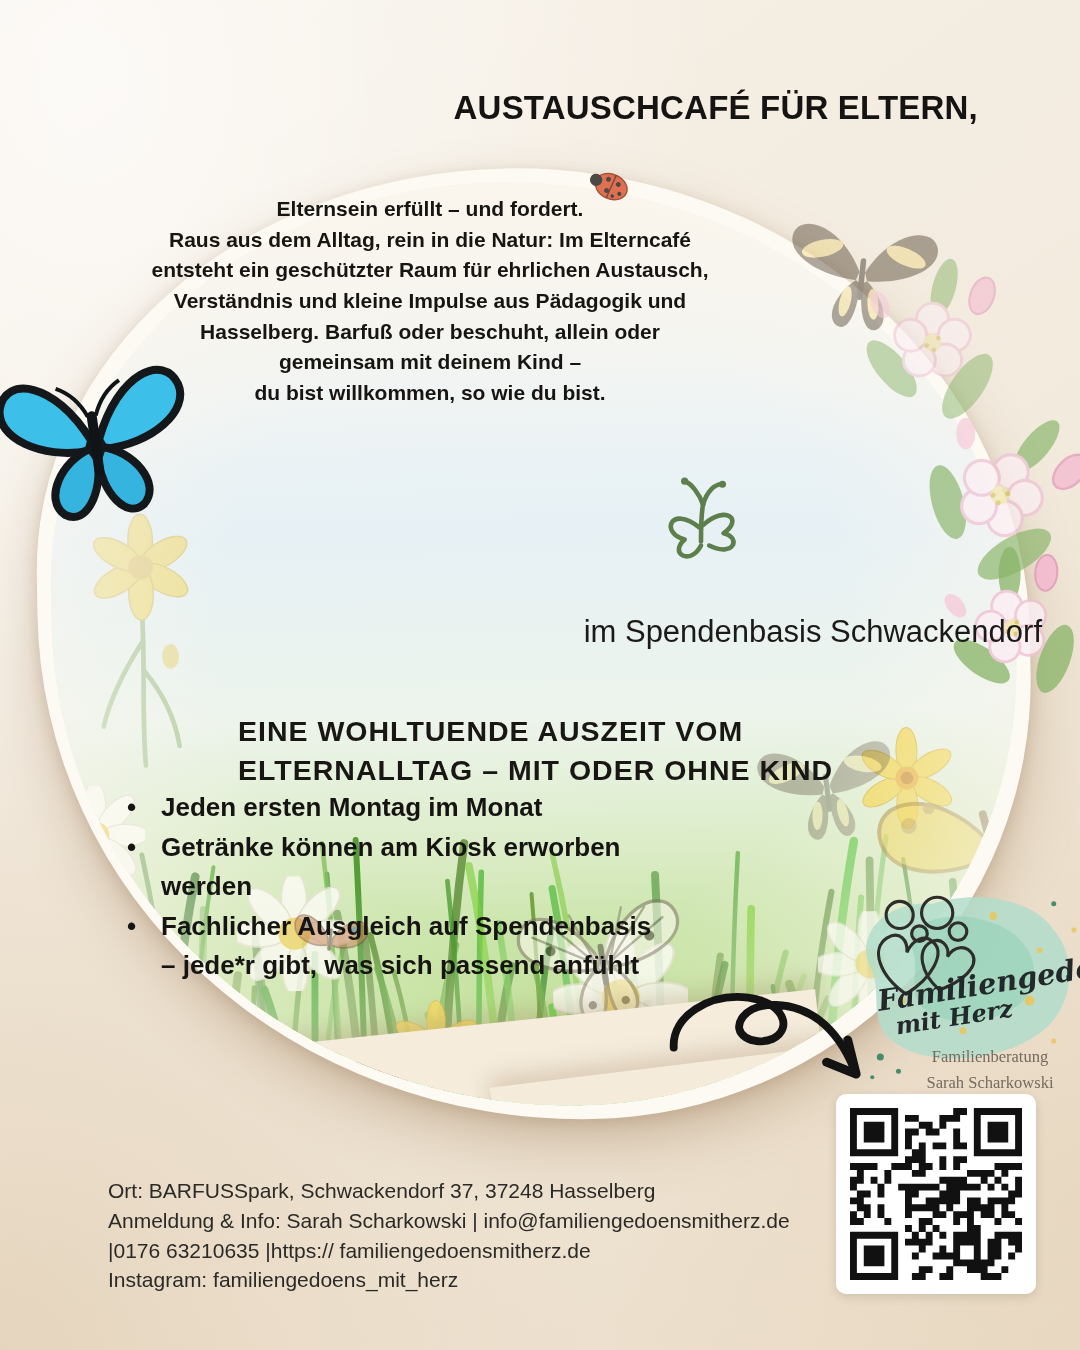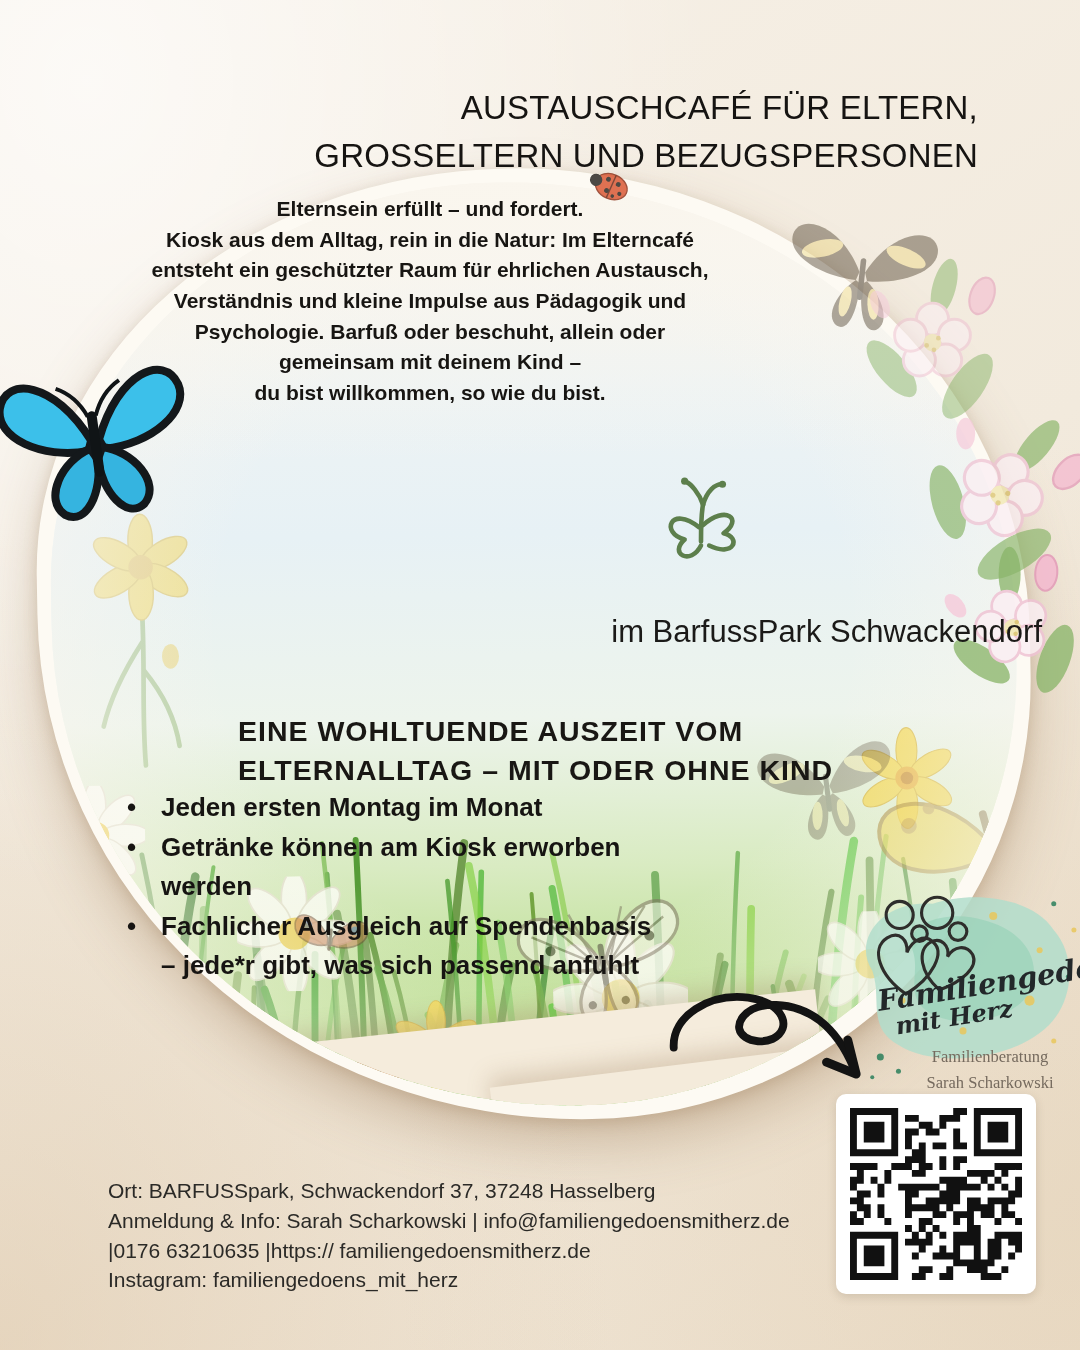--- a/index.html
+++ b/index.html
@@ -33,21 +33,21 @@
       radial-gradient(ellipse at 50% 48%, rgba(250,246,238,0) 46%, rgba(250,246,238,.55) 74%, rgba(248,241,230,.9) 96%);
   }
   .wedge{position:absolute; background:#f5ecdc; box-shadow:0 -10px 22px rgba(150,118,82,.28);}
   .wedge1{left:-20px; top:880px; width:780px; height:300px; transform:rotate(-5deg); transform-origin:left top;}
   .wedge2{left:430px; top:905px; width:640px; height:300px; transform:rotate(-6deg); transform-origin:left top; background:#f4ebdb;}
   
   .deco{position:absolute; pointer-events:none;}
   
   .txt{position:absolute; z-index:5;}
   .title-block{right:102px; top:84px; width:720px; text-align:right;
-    font-weight:400; font-size:33px; line-height:1.45; letter-spacing:.2px; color:#161412;}
+    font-weight:700; font-size:33px; line-height:1.45; letter-spacing:.2px; color:#161412;}
   .intro-block{left:80px; top:194px; width:700px; text-align:center;
     font-weight:700; font-size:21px; line-height:1.46; color:#171512;}
   .event-title{left:230px; top:534px; width:620px; text-align:center; white-space:nowrap;
     font-family:"DejaVu Serif", serif; font-weight:700; font-size:68px; letter-spacing:-2px; color:#5d7f4c;}
   .event-location{right:38px; top:614px; width:600px; text-align:right;
     font-weight:400; font-size:31px; color:#1b1a18;}
   .tagline{left:238px; top:672px; width:640px;
     font-weight:700; font-size:28.5px; line-height:1.36; letter-spacing:1px; color:#191714;margin-top:40px;}
   .bullets{left:127px; top:788px; width:540px; font-weight:700; font-size:26px; line-height:1.52; color:#161412;}
   .bullet{display:flex;}
@@ -430,34 +430,33 @@
     <svg id="qr-svg" width="172" height="172" viewBox="0 0 172 172">
         <path d="M103.2 0.0h6.9v6.9h-6.9zM110.1 0.0h6.9v6.9h-6.9zM55.0 6.9h6.9v6.9h-6.9zM61.9 6.9h6.9v6.9h-6.9zM89.4 6.9h6.9v6.9h-6.9zM96.3 6.9h6.9v6.9h-6.9zM103.2 6.9h6.9v6.9h-6.9zM68.8 13.8h6.9v6.9h-6.9zM75.7 13.8h6.9v6.9h-6.9zM89.4 13.8h6.9v6.9h-6.9zM55.0 20.6h6.9v6.9h-6.9zM61.9 20.6h6.9v6.9h-6.9zM75.7 20.6h6.9v6.9h-6.9zM82.6 20.6h6.9v6.9h-6.9zM103.2 20.6h6.9v6.9h-6.9zM55.0 27.5h6.9v6.9h-6.9zM103.2 27.5h6.9v6.9h-6.9zM55.0 34.4h6.9v6.9h-6.9zM68.8 34.4h6.9v6.9h-6.9zM82.6 34.4h6.9v6.9h-6.9zM89.4 34.4h6.9v6.9h-6.9zM103.2 34.4h6.9v6.9h-6.9zM110.1 34.4h6.9v6.9h-6.9zM61.9 41.3h6.9v6.9h-6.9zM68.8 41.3h6.9v6.9h-6.9zM55.0 48.2h6.9v6.9h-6.9zM61.9 48.2h6.9v6.9h-6.9zM68.8 48.2h6.9v6.9h-6.9zM89.4 48.2h6.9v6.9h-6.9zM103.2 48.2h6.9v6.9h-6.9zM110.1 48.2h6.9v6.9h-6.9zM0.0 55.0h6.9v6.9h-6.9zM6.9 55.0h6.9v6.9h-6.9zM13.8 55.0h6.9v6.9h-6.9zM20.6 55.0h6.9v6.9h-6.9zM41.3 55.0h6.9v6.9h-6.9zM48.2 55.0h6.9v6.9h-6.9zM55.0 55.0h6.9v6.9h-6.9zM68.8 55.0h6.9v6.9h-6.9zM75.7 55.0h6.9v6.9h-6.9zM89.4 55.0h6.9v6.9h-6.9zM103.2 55.0h6.9v6.9h-6.9zM144.5 55.0h6.9v6.9h-6.9zM151.4 55.0h6.9v6.9h-6.9zM158.2 55.0h6.9v6.9h-6.9zM165.1 55.0h6.9v6.9h-6.9zM6.9 61.9h6.9v6.9h-6.9zM34.4 61.9h6.9v6.9h-6.9zM61.9 61.9h6.9v6.9h-6.9zM68.8 61.9h6.9v6.9h-6.9zM117.0 61.9h6.9v6.9h-6.9zM123.8 61.9h6.9v6.9h-6.9zM130.7 61.9h6.9v6.9h-6.9zM137.6 61.9h6.9v6.9h-6.9zM151.4 61.9h6.9v6.9h-6.9zM0.0 68.8h6.9v6.9h-6.9zM6.9 68.8h6.9v6.9h-6.9zM20.6 68.8h6.9v6.9h-6.9zM34.4 68.8h6.9v6.9h-6.9zM89.4 68.8h6.9v6.9h-6.9zM96.3 68.8h6.9v6.9h-6.9zM103.2 68.8h6.9v6.9h-6.9zM110.1 68.8h6.9v6.9h-6.9zM130.7 68.8h6.9v6.9h-6.9zM144.5 68.8h6.9v6.9h-6.9zM165.1 68.8h6.9v6.9h-6.9zM0.0 75.7h6.9v6.9h-6.9zM27.5 75.7h6.9v6.9h-6.9zM48.2 75.7h6.9v6.9h-6.9zM55.0 75.7h6.9v6.9h-6.9zM61.9 75.7h6.9v6.9h-6.9zM68.8 75.7h6.9v6.9h-6.9zM75.7 75.7h6.9v6.9h-6.9zM82.6 75.7h6.9v6.9h-6.9zM96.3 75.7h6.9v6.9h-6.9zM103.2 75.7h6.9v6.9h-6.9zM110.1 75.7h6.9v6.9h-6.9zM117.0 75.7h6.9v6.9h-6.9zM123.8 75.7h6.9v6.9h-6.9zM137.6 75.7h6.9v6.9h-6.9zM151.4 75.7h6.9v6.9h-6.9zM165.1 75.7h6.9v6.9h-6.9zM6.9 82.6h6.9v6.9h-6.9zM13.8 82.6h6.9v6.9h-6.9zM27.5 82.6h6.9v6.9h-6.9zM55.0 82.6h6.9v6.9h-6.9zM61.9 82.6h6.9v6.9h-6.9zM89.4 82.6h6.9v6.9h-6.9zM96.3 82.6h6.9v6.9h-6.9zM103.2 82.6h6.9v6.9h-6.9zM158.2 82.6h6.9v6.9h-6.9zM165.1 82.6h6.9v6.9h-6.9zM0.0 89.4h6.9v6.9h-6.9zM6.9 89.4h6.9v6.9h-6.9zM55.0 89.4h6.9v6.9h-6.9zM75.7 89.4h6.9v6.9h-6.9zM82.6 89.4h6.9v6.9h-6.9zM89.4 89.4h6.9v6.9h-6.9zM96.3 89.4h6.9v6.9h-6.9zM103.2 89.4h6.9v6.9h-6.9zM117.0 89.4h6.9v6.9h-6.9zM123.8 89.4h6.9v6.9h-6.9zM137.6 89.4h6.9v6.9h-6.9zM144.5 89.4h6.9v6.9h-6.9zM151.4 89.4h6.9v6.9h-6.9zM158.2 89.4h6.9v6.9h-6.9zM6.9 96.3h6.9v6.9h-6.9zM13.8 96.3h6.9v6.9h-6.9zM27.5 96.3h6.9v6.9h-6.9zM55.0 96.3h6.9v6.9h-6.9zM61.9 96.3h6.9v6.9h-6.9zM68.8 96.3h6.9v6.9h-6.9zM75.7 96.3h6.9v6.9h-6.9zM82.6 96.3h6.9v6.9h-6.9zM96.3 96.3h6.9v6.9h-6.9zM117.0 96.3h6.9v6.9h-6.9zM123.8 96.3h6.9v6.9h-6.9zM130.7 96.3h6.9v6.9h-6.9zM137.6 96.3h6.9v6.9h-6.9zM151.4 96.3h6.9v6.9h-6.9zM0.0 103.2h6.9v6.9h-6.9zM13.8 103.2h6.9v6.9h-6.9zM27.5 103.2h6.9v6.9h-6.9zM55.0 103.2h6.9v6.9h-6.9zM82.6 103.2h6.9v6.9h-6.9zM89.4 103.2h6.9v6.9h-6.9zM103.2 103.2h6.9v6.9h-6.9zM110.1 103.2h6.9v6.9h-6.9zM117.0 103.2h6.9v6.9h-6.9zM130.7 103.2h6.9v6.9h-6.9zM137.6 103.2h6.9v6.9h-6.9zM151.4 103.2h6.9v6.9h-6.9zM158.2 103.2h6.9v6.9h-6.9zM0.0 110.1h6.9v6.9h-6.9zM6.9 110.1h6.9v6.9h-6.9zM34.4 110.1h6.9v6.9h-6.9zM68.8 110.1h6.9v6.9h-6.9zM75.7 110.1h6.9v6.9h-6.9zM103.2 110.1h6.9v6.9h-6.9zM117.0 110.1h6.9v6.9h-6.9zM144.5 110.1h6.9v6.9h-6.9zM165.1 110.1h6.9v6.9h-6.9zM55.0 117.0h6.9v6.9h-6.9zM68.8 117.0h6.9v6.9h-6.9zM82.6 117.0h6.9v6.9h-6.9zM117.0 117.0h6.9v6.9h-6.9zM123.8 117.0h6.9v6.9h-6.9zM61.9 123.8h6.9v6.9h-6.9zM75.7 123.8h6.9v6.9h-6.9zM89.4 123.8h6.9v6.9h-6.9zM103.2 123.8h6.9v6.9h-6.9zM110.1 123.8h6.9v6.9h-6.9zM117.0 123.8h6.9v6.9h-6.9zM123.8 123.8h6.9v6.9h-6.9zM144.5 123.8h6.9v6.9h-6.9zM151.4 123.8h6.9v6.9h-6.9zM158.2 123.8h6.9v6.9h-6.9zM165.1 123.8h6.9v6.9h-6.9zM55.0 130.7h6.9v6.9h-6.9zM61.9 130.7h6.9v6.9h-6.9zM68.8 130.7h6.9v6.9h-6.9zM75.7 130.7h6.9v6.9h-6.9zM103.2 130.7h6.9v6.9h-6.9zM110.1 130.7h6.9v6.9h-6.9zM117.0 130.7h6.9v6.9h-6.9zM123.8 130.7h6.9v6.9h-6.9zM137.6 130.7h6.9v6.9h-6.9zM144.5 130.7h6.9v6.9h-6.9zM158.2 130.7h6.9v6.9h-6.9zM165.1 130.7h6.9v6.9h-6.9zM68.8 137.6h6.9v6.9h-6.9zM89.4 137.6h6.9v6.9h-6.9zM103.2 137.6h6.9v6.9h-6.9zM123.8 137.6h6.9v6.9h-6.9zM137.6 137.6h6.9v6.9h-6.9zM144.5 137.6h6.9v6.9h-6.9zM165.1 137.6h6.9v6.9h-6.9zM61.9 144.5h6.9v6.9h-6.9zM82.6 144.5h6.9v6.9h-6.9zM89.4 144.5h6.9v6.9h-6.9zM96.3 144.5h6.9v6.9h-6.9zM103.2 144.5h6.9v6.9h-6.9zM123.8 144.5h6.9v6.9h-6.9zM137.6 144.5h6.9v6.9h-6.9zM144.5 144.5h6.9v6.9h-6.9zM158.2 144.5h6.9v6.9h-6.9zM103.2 151.4h6.9v6.9h-6.9zM110.1 151.4h6.9v6.9h-6.9zM117.0 151.4h6.9v6.9h-6.9zM123.8 151.4h6.9v6.9h-6.9zM130.7 151.4h6.9v6.9h-6.9zM137.6 151.4h6.9v6.9h-6.9zM68.8 158.2h6.9v6.9h-6.9zM75.7 158.2h6.9v6.9h-6.9zM96.3 158.2h6.9v6.9h-6.9zM117.0 158.2h6.9v6.9h-6.9zM123.8 158.2h6.9v6.9h-6.9zM130.7 158.2h6.9v6.9h-6.9zM151.4 158.2h6.9v6.9h-6.9zM61.9 165.1h6.9v6.9h-6.9zM68.8 165.1h6.9v6.9h-6.9zM89.4 165.1h6.9v6.9h-6.9zM96.3 165.1h6.9v6.9h-6.9zM130.7 165.1h6.9v6.9h-6.9zM137.6 165.1h6.9v6.9h-6.9zM144.5 165.1h6.9v6.9h-6.9z" fill="#111"></path>
         <path d="M0 0h48.16v48.16h-48.16z M6.88 6.88h34.4v34.4h-34.4z M13.76 13.76h20.64v20.64h-20.64z" fill="#111" fill-rule="evenodd"></path>
         <path d="M123.84 0h48.16v48.16h-48.16z M130.72 6.88h34.4v34.4h-34.4z M137.6 13.76h20.64v20.64h-20.64z" fill="#111" fill-rule="evenodd"></path>
         <path d="M0 123.84h48.16v48.16h-48.16z M6.88 130.72h34.4v34.4h-34.4z M13.76 137.6h20.64v20.64h-20.64z" fill="#111" fill-rule="evenodd"></path>
       </svg>
   </div>
 
   <div class="txt title-block">
     <div>AUSTAUSCHCAFÉ FÜR ELTERN,</div>
-    <div>GROSSELTERN UND BEZUGSPERSONEN</div>
   </div>
 
   <div class="txt intro-block">
     <div>Elternsein erfüllt – und fordert.</div>
-    <div>Kiosk aus dem Alltag, rein in die Natur: Im Elterncafé</div>
+    <div>Raus aus dem Alltag, rein in die Natur: Im Elterncafé</div>
     <div>entsteht ein geschützter Raum für ehrlichen Austausch,</div>
     <div>Verständnis und kleine Impulse aus Pädagogik und</div>
-    <div>Psychologie. Barfuß oder beschuht, allein oder</div>
+    <div>Hasselberg. Barfuß oder beschuht, allein oder</div>
     <div>gemeinsam mit deinem Kind –</div>
     <div>du bist willkommen, so wie du bist.</div>
   </div>
 
-  <div class="txt event-location">im BarfussPark Schwackendorf</div>
+  <div class="txt event-location">im Spendenbasis Schwackendorf</div>
 
   <div class="txt tagline">
     <div>EINE WOHLTUENDE AUSZEIT VOM</div>
     <div>ELTERNALLTAG – MIT ODER OHNE KIND</div>
   </div>
 
   <div class="txt bullets">
     <div class="bullet">
         <span class="dot">•</span>
         <span>Jeden ersten Montag im Monat</span>

